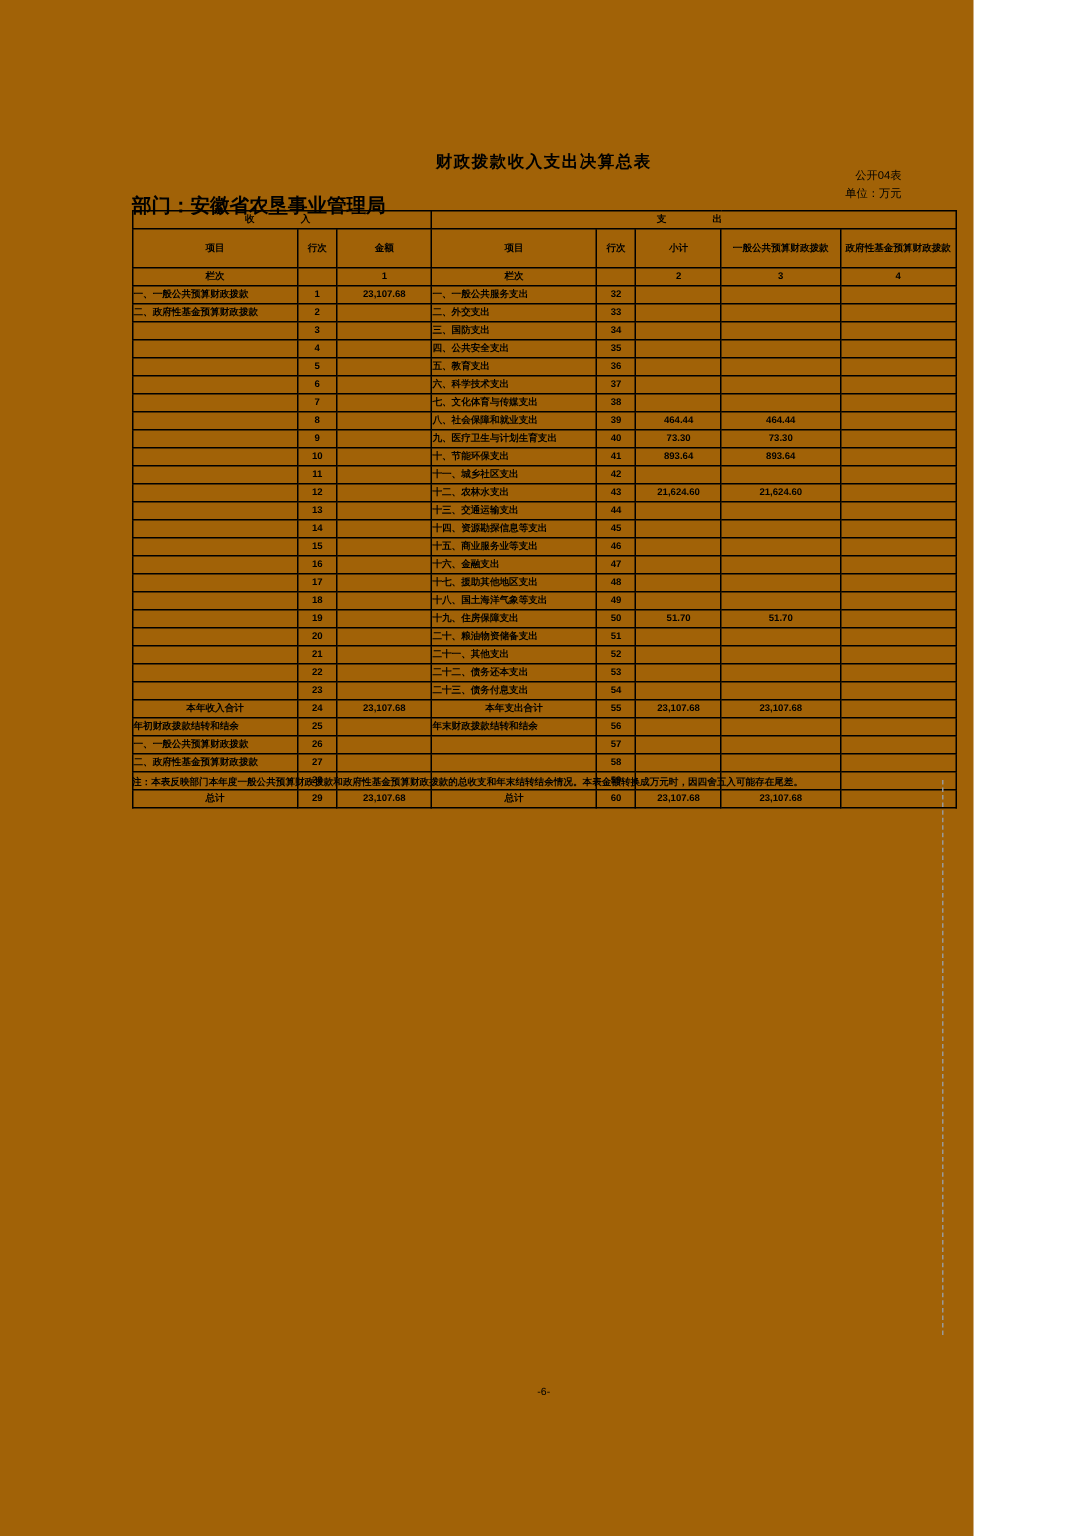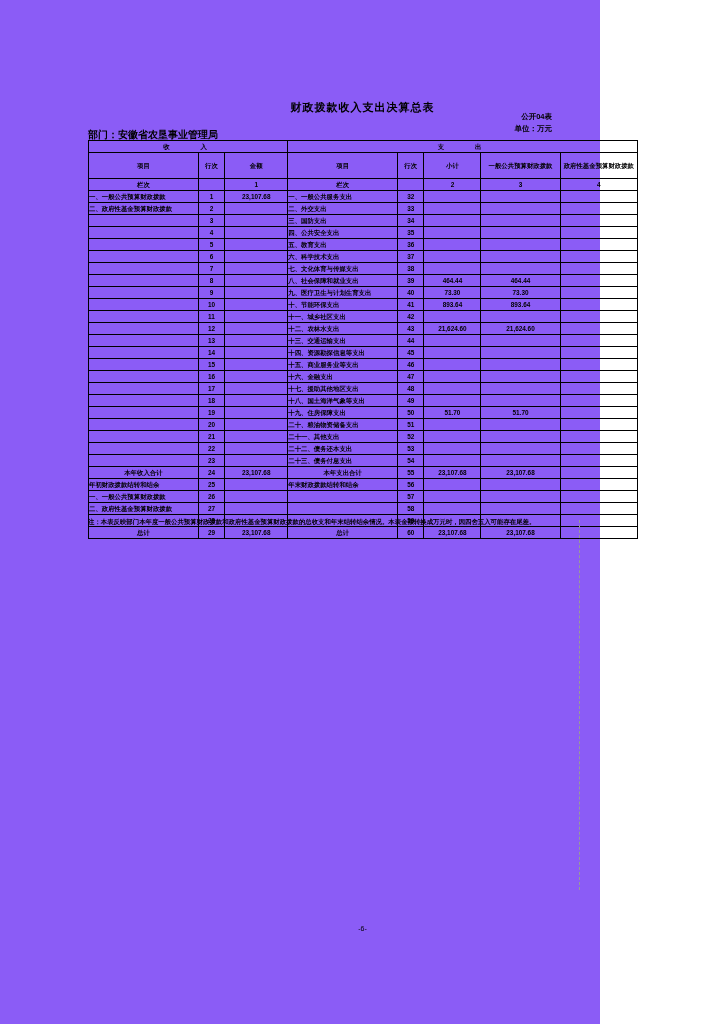--- a/index.html
+++ b/index.html
@@ -11,46 +11,46 @@
     width: 725px;
     height: 1024px;
     font-family: "Liberation Sans", "DejaVu Sans", sans-serif;
     color: #000;
     position: relative;
     overflow: hidden;
   }
   .page {
     position: absolute;
     left: 0; top: 0;
-    width: 600px;
+    width: 649px;
     height: 1024px;
-    background: #8b5cf6;
+    background: #a16207;
   }
   .doc-title {
     position: absolute;
     left: 0; top: 100px;
     width: 725px;
     text-align: center;
     font-size: 11px;
     font-weight: bold;
     letter-spacing: 1px;
   }
   .top-right {
     position: absolute;
     right: 48px;
     text-align: right;
     font-size: 7.5px;
-    font-weight: bold;
+    font-weight: normal;
   }
   .top-right.l1 { top: 112px; }
   .top-right.l2 { top: 124px; margin-left: 14px; }
   .dept {
     position: absolute;
     left: 88px; top: 128px;
-    font-size: 10px;
+    font-size: 13px;
     font-weight: bold;
   }
   table.main {
     position: absolute;
     left: 88px;
     top: 140px;
     width: 550px;
     border-collapse: collapse;
     table-layout: fixed;
     font-size: 6.5px;

